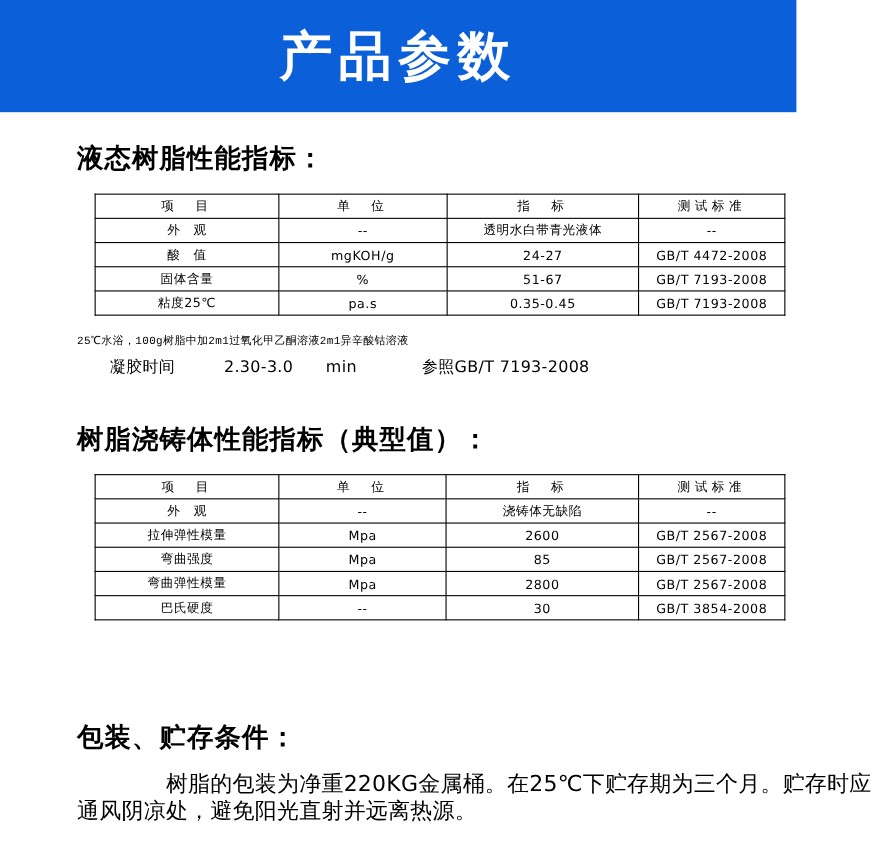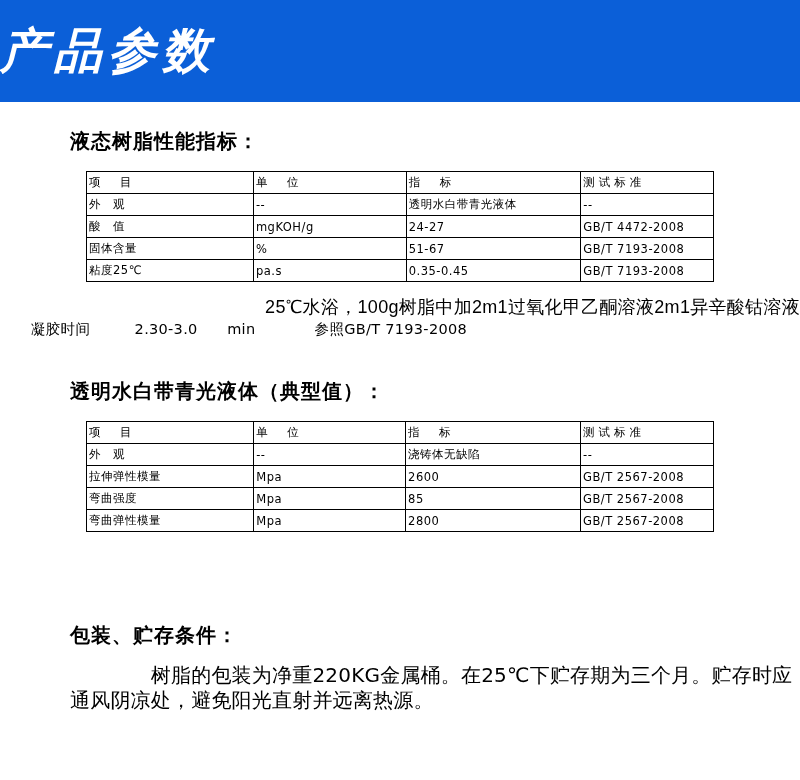--- a/index.html
+++ b/index.html
@@ -13,85 +13,84 @@
     font-family: "Liberation Sans", sans-serif;
     color: #000000;
     overflow: hidden;
   }
   .page {
     position: relative;
     width: 800px;
     height: 780px;
   }
   .banner {
-    width: 800px;
+    width: 724px;
     height: 102px;
     background: #0b5fd8;
     display: flex;
     align-items: center;
-    justify-content: flex-start;
-    font-style: italic;
+    justify-content: center;
   }
   .banner-title {
     color: #ffffff;
     font-size: 48px;
     font-weight: bold;
     letter-spacing: 6px;
     font-family: "DejaVu Sans", sans-serif;
   }
   .content {
     padding: 0 0 0 0;
   }
   .section-heading {
-    font-size: 20px;
+    font-size: 24px;
     font-weight: bold;
     font-family: "DejaVu Sans", sans-serif;
     letter-spacing: 1px;
     margin-left: 70px;
   }
   .h1-pos { margin-top: 26px; }
   .h2-pos { margin-top: 38px; }
   .h3-pos { margin-top: 38px; }
   .h4-pos { margin-top: 90px; }
 
   table.spec {
     border-collapse: collapse;
     margin-left: 86px;
     margin-top: 16px;
     width: 628px;
     font-family: "DejaVu Sans", sans-serif;
   }
   table.spec td, table.spec th {
     border: 1px solid #000000;
     font-size: 11.5px;
+    text-align: center;
     padding: 2px 2px;
     height: 17px;
     font-weight: normal;
     letter-spacing: 0.5px;
   }
   table.spec thead td {
     letter-spacing: 4px;
   }
   .col-item { width: 168px; }
   .col-unit { width: 152px; }
   .col-index { width: 176px; }
   .col-std { width: 132px; }
 
   .para {
     margin-left: 70px;
     margin-top: 14px;
-    font-size: 18px;
+    font-size: 10px;
     line-height: 22px;
-    font-family: Liberation Sans, sans-serif;
+    font-family: Liberation Mono, monospace;
     letter-spacing: 0.3px;
     white-space: pre;
-    text-align: right;
   }
   .para-line2 {
-    margin-left: 31px;
+    margin-left: 100px;
     font-size: 14.5px;
     line-height: 22px;
     font-family: "DejaVu Sans", sans-serif;
     letter-spacing: 0.3px;
     white-space: pre;
   }
   .storage-text {
     margin-left: 70px;
     margin-top: 14px;
     font-size: 20px;
@@ -147,21 +146,21 @@
           <td>pa.s</td>
           <td>0.35-0.45</td>
           <td>GB/T 7193-2008</td>
         </tr>
       </tbody>
     </table>
 
     <div class="para">25℃水浴，100g树脂中加2m1过氧化甲乙酮溶液2m1异辛酸钴溶液</div>
     <div class="para-line2">凝胶时间　　　2.30-3.0　　min　　　　参照GB/T 7193-2008</div>
 
-    <div class="section-heading h3-pos">透明水白带青光液体（典型值）：</div>
+    <div class="section-heading h3-pos">树脂浇铸体性能指标（典型值）：</div>
 
     <table class="spec">
       <thead>
         <tr>
           <td class="col-item">项　目</td>
           <td class="col-unit">单　位</td>
           <td class="col-index">指　标</td>
           <td class="col-std">测试标准</td>
         </tr>
       </thead>
@@ -183,20 +182,26 @@
           <td>Mpa</td>
           <td>85</td>
           <td>GB/T 2567-2008</td>
         </tr>
         <tr>
           <td>弯曲弹性模量</td>
           <td>Mpa</td>
           <td>2800</td>
           <td>GB/T 2567-2008</td>
         </tr>
+        <tr>
+          <td>巴氏硬度</td>
+          <td>--</td>
+          <td>30</td>
+          <td>GB/T 3854-2008</td>
+        </tr>
       </tbody>
     </table>
 
     <div class="section-heading h4-pos">包装、贮存条件：</div>
     <div class="storage-text">　　　　树脂的包装为净重220KG金属桶。在25℃下贮存期为三个月。贮存时应</div>
     <div class="storage-text" style="margin-top:0">通风阴凉处，避免阳光直射并远离热源。</div>
 
   </div>
 </div>
 

